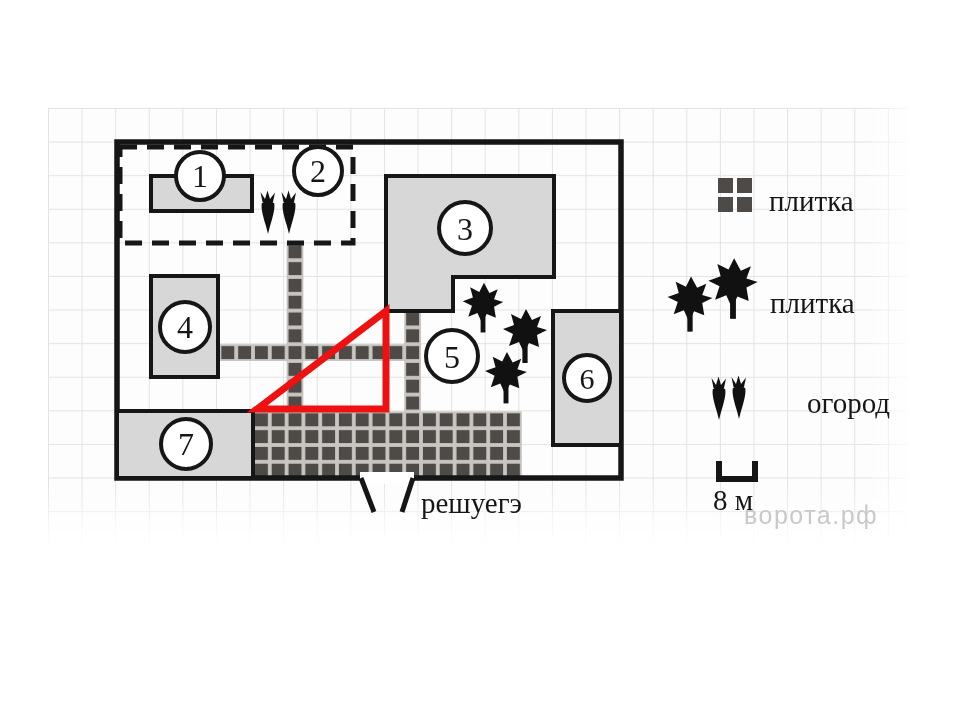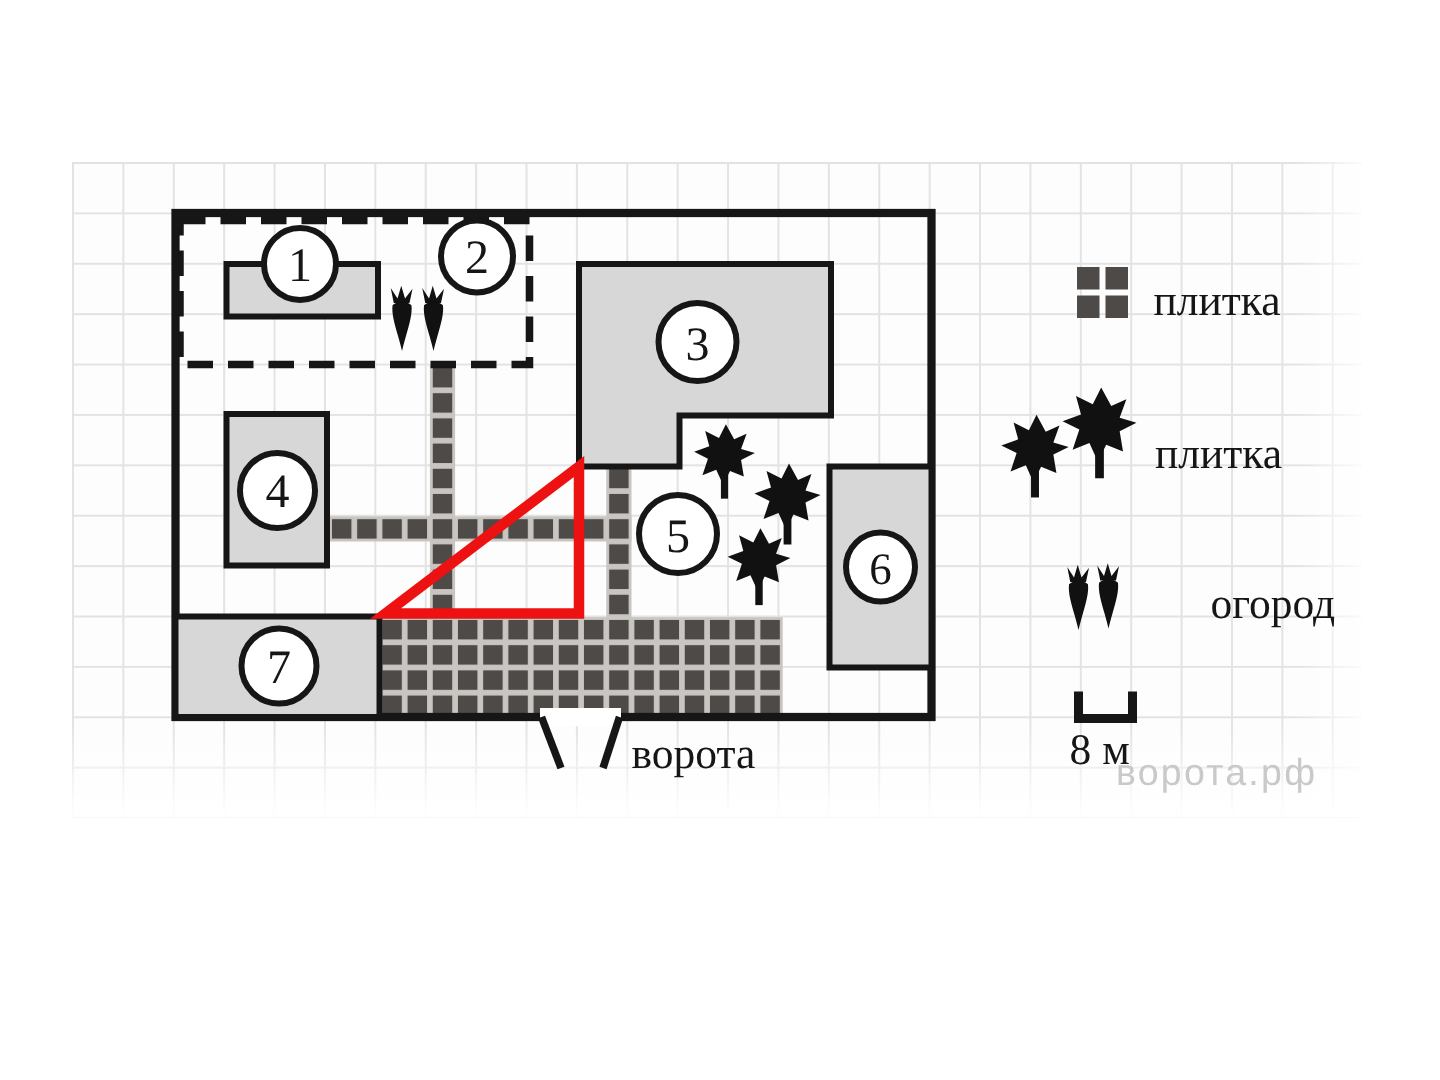--- a/index.html
+++ b/index.html
@@ -104,20 +104,20 @@
       <use href="#tree" transform="translate(690,299) scale(1.02)"></use>
       <use href="#tree" transform="translate(733,283) scale(1.12)"></use>
     </g>
     <g>
       <use href="#carrot" transform="translate(719,388)"></use>
       <use href="#carrot" transform="translate(739,387)"></use>
     </g>
     <path d="M719,461 L719,479 L755,479 L755,461" fill="none" stroke="#161616" stroke-width="6"></path>
   </svg>
 
-  <div class="lbl" id="lbl-vorota">ворота</div>
+  <div class="lbl" id="lbl-vorota">решуегэ</div>
   <div class="lbl" id="lbl-plitka">плитка</div>
   <div class="lbl" id="lbl-yabloni">плитка</div>
   <div class="lbl" id="lbl-ogorod">огород</div>
   <div class="lbl" id="lbl-scale">8 м</div>
   <div class="watermark">ворота.рф</div>
 
 </div>
 
 </body></html>

